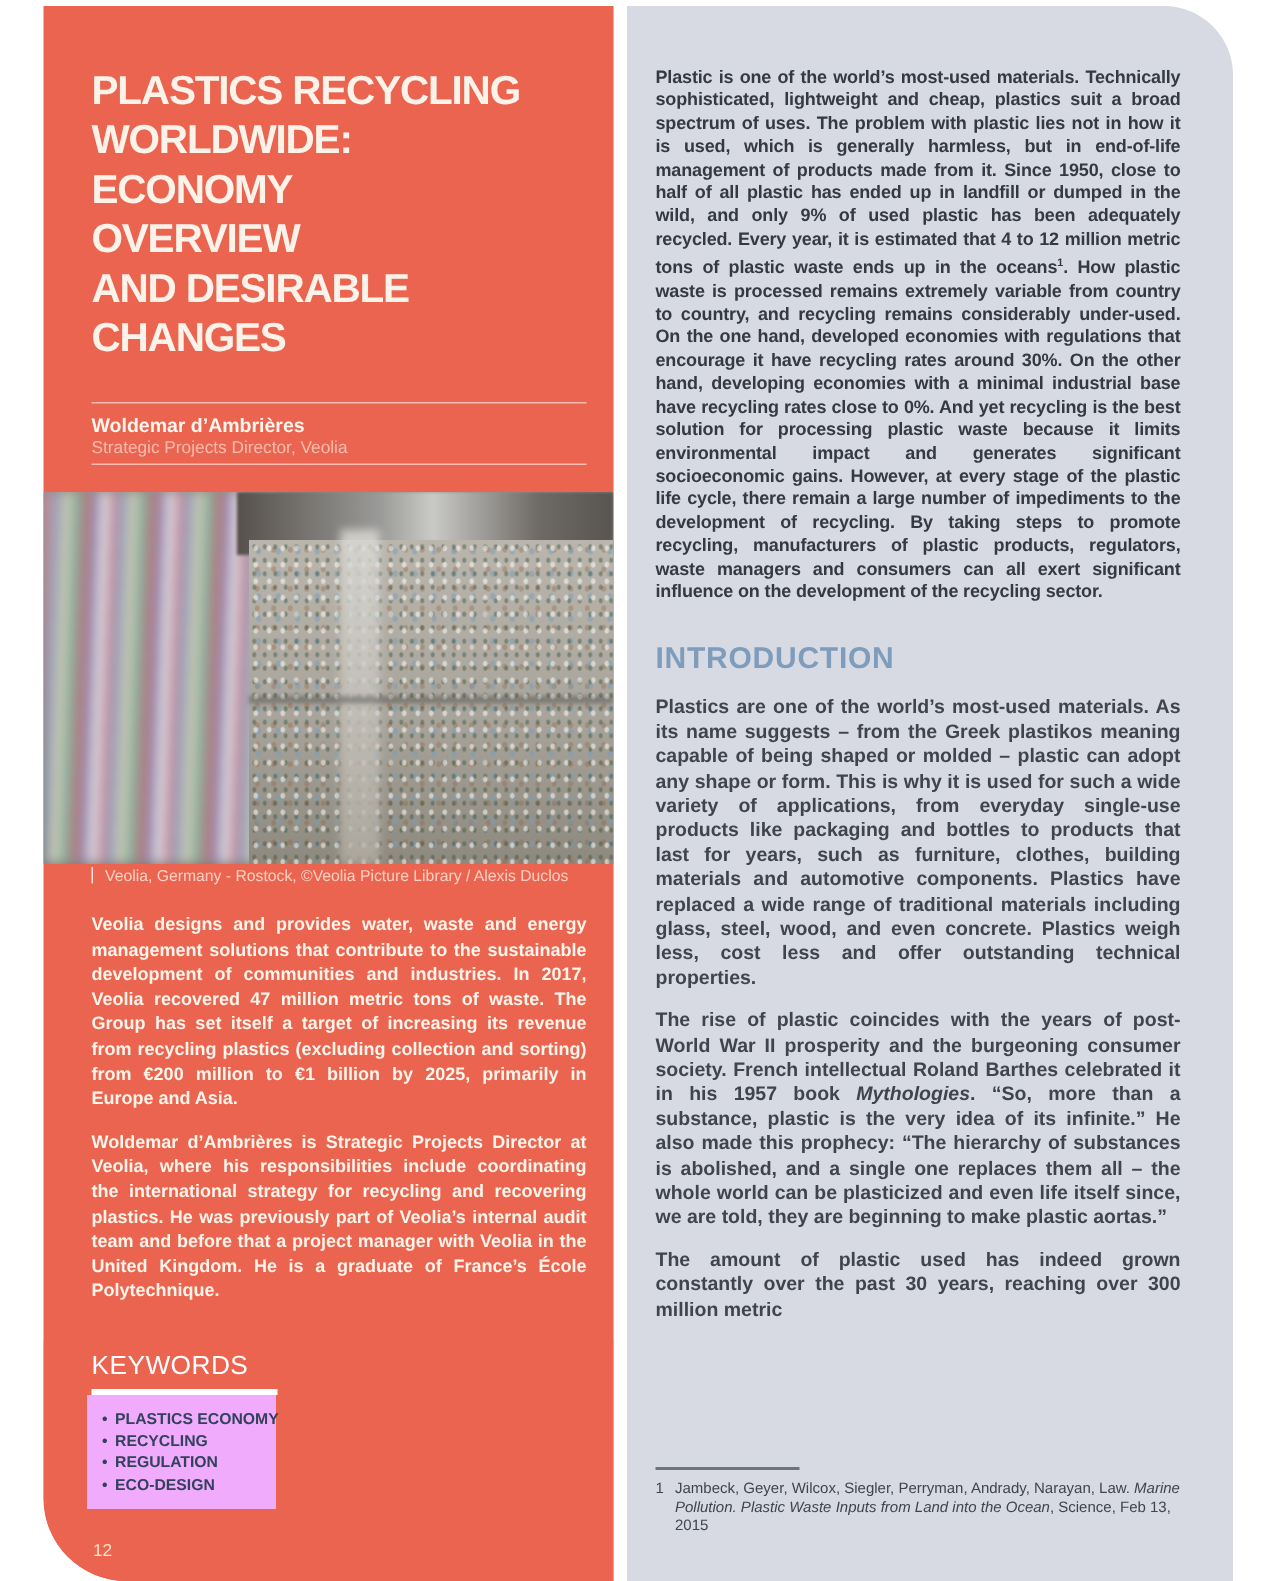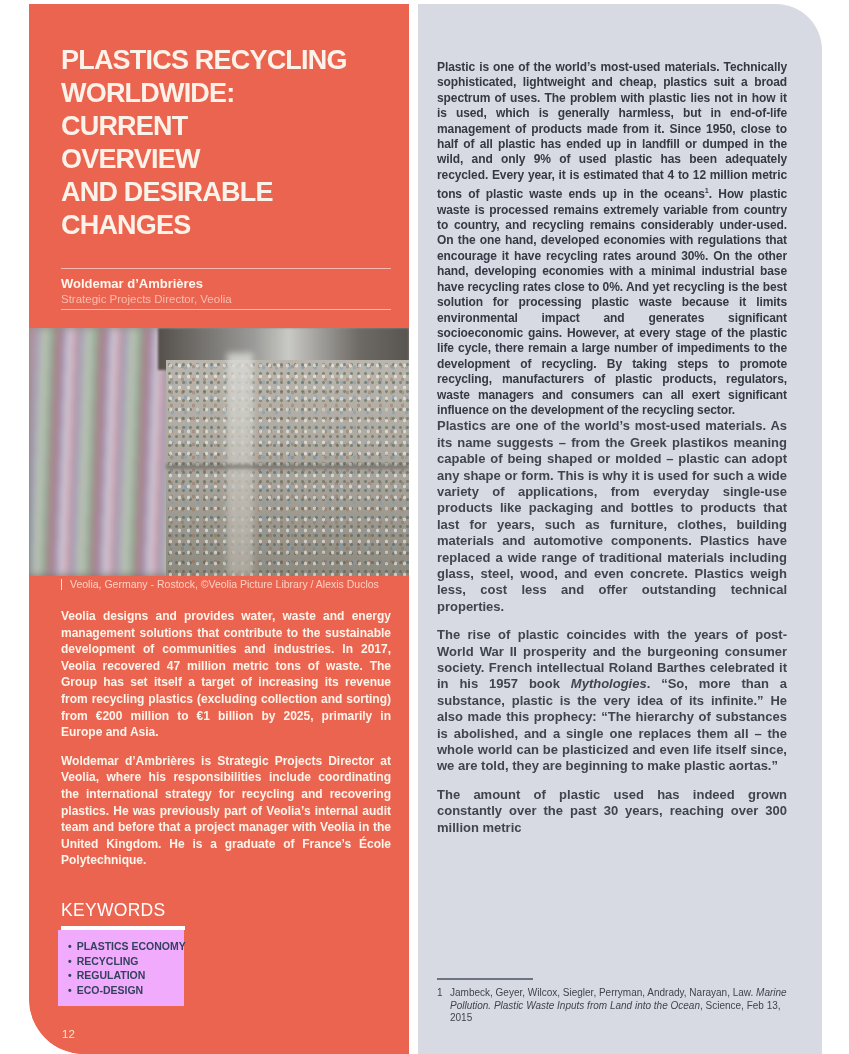--- a/index.html
+++ b/index.html
@@ -53,21 +53,21 @@
   .kw-heading{font-size:17.5px;font-weight:normal;color:#FFFFFF;letter-spacing:.3px;}
   .kw-bar{width:124px;height:4px;background:#FFFFFF;margin-top:5px;}
   .kw-box{width:126px;margin-left:-3px;background:#f0abfc;padding:9px 8px 9px 10px;box-sizing:border-box;}
   .kw-item{font-size:10.5px;line-height:14.5px;font-weight:bold;color:#33415C;white-space:nowrap;}
   .kw-bullet{margin-right:5px;}
   .page-number{position:absolute;left:33px;bottom:14px;font-size:11.5px;color:#F8E3C8;}
 
   
   .right-panel{position:absolute;left:418px;top:4px;width:404px;height:1050px;
                background:#D7DAE2;border-radius:0 46px 0 0;overflow:hidden;
-               padding:56px 35px 0 19px;box-sizing:border-box;}
+               padding:40px 35px 0 19px;box-sizing:border-box;}
   .lead{margin:0;font-size:12px;line-height:15.4px;font-weight:bold;text-align:justify;
         color:#343943;letter-spacing:-0.1px;}
   .lead sup{font-size:60%;vertical-align:super;}
   .intro-heading{margin:26px 0 12px 0;font-size:20px;font-weight:bold;color:#7E9CBC;
         letter-spacing:.5px;}
   .body-p{margin:0 0 12px 0;font-size:13px;line-height:16.4px;text-align:justify;color:#3F444E;font-weight:bold;}
   .footnote-wrap{position:absolute;left:0;right:0;top:966px;bottom:0;background:#D7DAE2;
         padding:8px 35px 0 19px;box-sizing:border-box;z-index:2;}
   .fn-rule{width:96px;height:2px;background:#6b7480;}
   .footnote{display:flex;margin-top:7px;font-size:10px;line-height:12.5px;color:#3F444E;}
@@ -77,21 +77,21 @@
 </head>
 <body>
 
 <div class="page">
 
   <div class="left-panel">
 
     <div class="title-block">
       <div class="title-line">PLASTICS RECYCLING</div>
       <div class="title-line">WORLDWIDE:</div>
-      <div class="title-line">CURRENT</div>
+      <div class="title-line">ECONOMY</div>
       <div class="title-line">OVERVIEW</div>
       <div class="title-line">AND DESIRABLE</div>
       <div class="title-line">CHANGES</div>
     </div>
 
     <div class="rule rule1"></div>
     <div class="author-name">Woldemar d’Ambrières</div>
     <div class="author-role">Strategic Projects Director, Veolia</div>
     <div class="rule rule2"></div>
 
@@ -120,20 +120,21 @@
         <div class="kw-item"><span class="kw-bullet">•</span><span>ECO-DESIGN</span></div>
       </div>
       <div class="page-number">12</div>
     </div>
   </div>
 
   <div class="right-panel">
 
     <p class="lead"><span>Plastic is one of the world’s most-used materials. Technically sophisticated, lightweight and cheap, plastics suit a broad spectrum of uses. The problem with plastic lies not in how it is used, which is generally harmless, but in end-of-life management of products made from it. Since 1950, close to half of all plastic has ended up in landfill or dumped in the wild, and only 9% of used plastic has been adequately recycled. Every year, it is estimated that 4 to 12 million metric tons of plastic waste ends up in the oceans</span><sup>1</sup><span>. How plastic waste is processed remains extremely variable from country to country, and recycling remains considerably under-used. On the one hand, developed economies with regulations that encourage it have recycling rates around 30%. On the other hand, developing economies with a minimal industrial base have recycling rates close to 0%. And yet recycling is the best solution for processing plastic waste because it limits environmental impact and generates significant socioeconomic gains. However, at every stage of the plastic life cycle, there remain a large number of impediments to the development of recycling. By taking steps to promote recycling, manufacturers of plastic products, regulators, waste managers and consumers can all exert significant influence on the development of the recycling sector.</span></p>
 
+    <h2 class="intro-heading">INTRODUCTION</h2>
 
     <p class="body-p">Plastics are one of the world’s most-used materials. As its name suggests – from the Greek plastikos meaning capable of being shaped or molded – plastic can adopt any shape or form. This is why it is used for such a wide variety of applications, from everyday single-use products like packaging and bottles to products that last for years, such as furniture, clothes, building materials and automotive components. Plastics have replaced a wide range of traditional materials including glass, steel, wood, and even concrete. Plastics weigh less, cost less and offer outstanding technical properties.</p>
 
     <p class="body-p"><span>The rise of plastic coincides with the years of post-World War II prosperity and the burgeoning consumer society. French intellectual Roland Barthes celebrated it in his 1957 book </span><span class="italic">Mythologies</span><span>. “So, more than a substance, plastic is the very idea of its infinite.” He also made this prophecy: “The hierarchy of substances is abolished, and a single one replaces them all – the whole world can be plasticized and even life itself since, we are told, they are beginning to make plastic aortas.”</span></p>
 
     <p class="body-p">The amount of plastic used has indeed grown constantly over the past 30 years, reaching over 300 million metric</p>
 
     <div class="footnote-wrap">
       <div class="fn-rule"></div>
       <div class="footnote">

